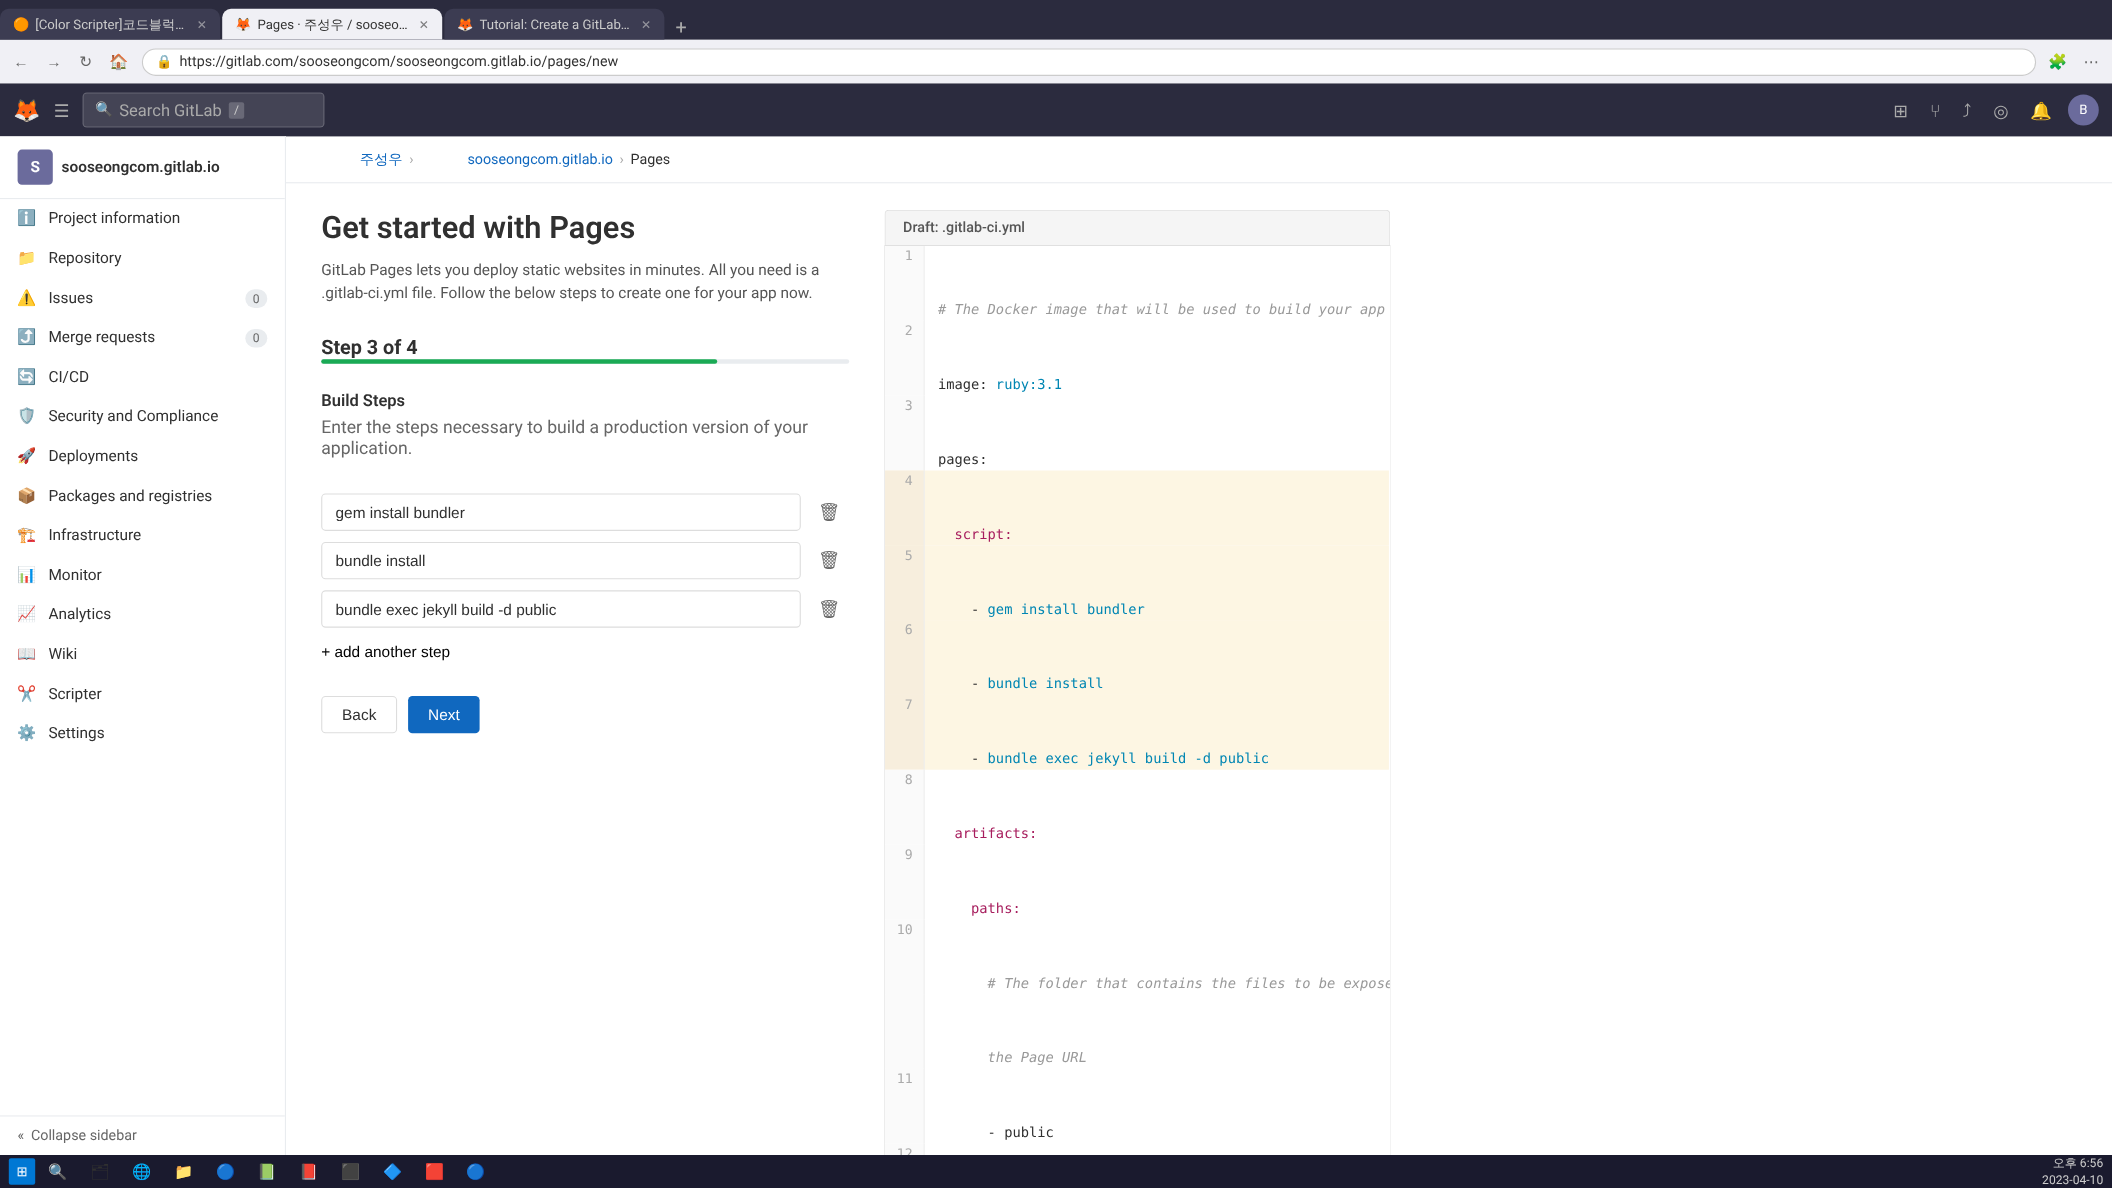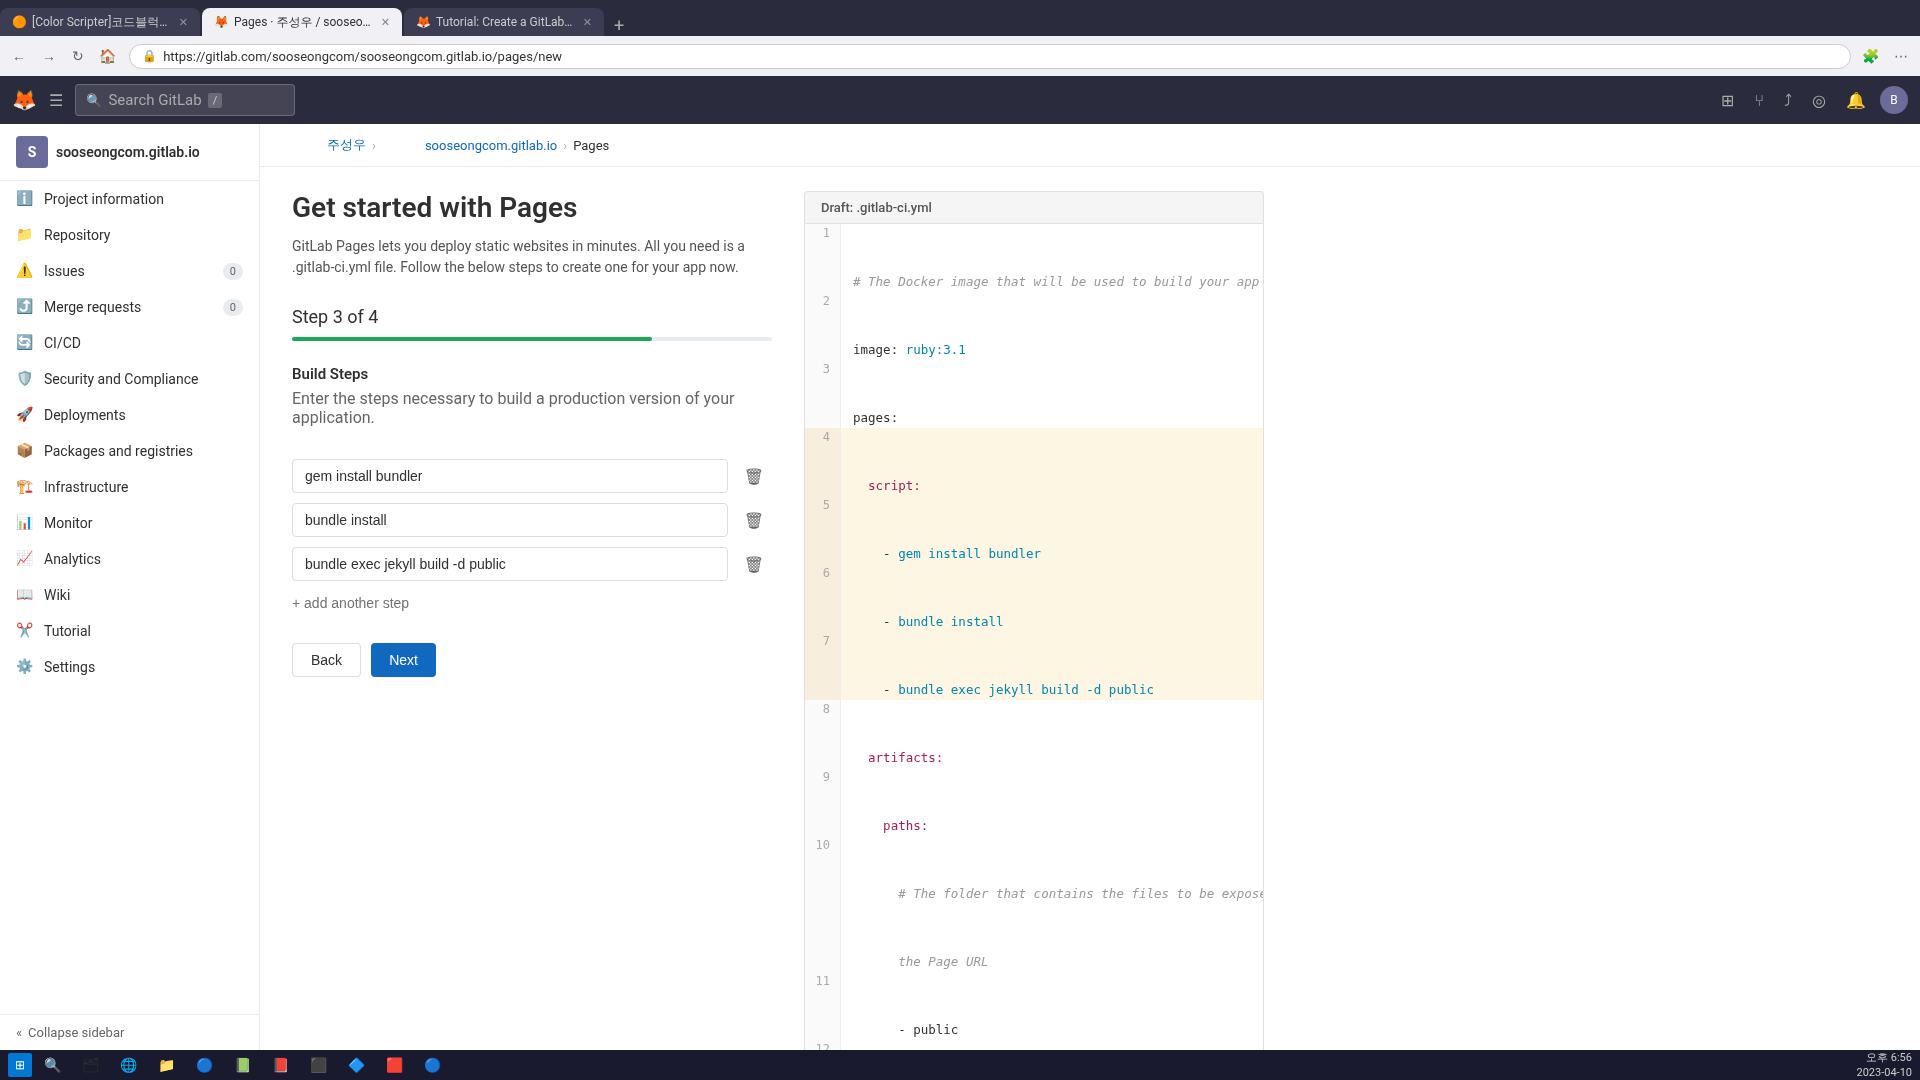--- a/index.html
+++ b/index.html
@@ -54,32 +54,32 @@
     .breadcrumb a { color: #1068bf; text-decoration: none; margin-left: 43px; }
     .breadcrumb-sep { color: #aaa; }
     .breadcrumb-current { color: #303030; }
 
     .page-content { padding: 24px 32px; max-width: 1280px; display: flex; gap: 32px; }
     .main-col { flex: 1; max-width: 480px; }
 
     .page-title { font-size: 28px; font-weight: 600; color: #303030; margin-bottom: 12px; }
     .page-desc { font-size: 14px; color: #555; line-height: 1.5; margin-bottom: 28px; }
 
-    .step-indicator { font-size: 18px; font-weight: 400; color: #303030; margin-bottom: 10px; }
+    .step-indicator { font-size: 18px; font-weight: 700; color: #303030; margin-bottom: 0; }
     .progress-bar { height: 4px; background: #e9ecef; border-radius: 2px; margin-bottom: 24px; }
     .progress-fill { height: 100%; background: #1aaa55; border-radius: 2px; width: 75%; }
 
     .build-steps-label { font-size: 15px; font-weight: 600; color: #303030; margin-bottom: 6px; }
     .build-steps-desc { font-size: 16px; color: #666; margin-bottom: 32px; }
 
     .step-input-row { display: flex; align-items: center; gap: 8px; margin-bottom: 10px; }
     .step-input { flex: 1; border: 1px solid #ddd; border-radius: 4px; padding: 8px 12px; font-size: 14px; color: #303030; background: #fff; }
     .delete-btn { background: none; border: none; cursor: pointer; color: #666; font-size: 16px; padding: 4px 8px; }
 
-    .add-step-btn { display: flex; align-items: center; gap: 6px; color: #737373; font-size: 14px; cursor: pointer; background: none; border: none; padding: 4px 0; margin-bottom: 28px; }
+    .add-step-btn { display: flex; align-items: center; gap: 6px; color: #000000; font-size: 14px; cursor: pointer; background: none; border: none; padding: 4px 0; margin-bottom: 28px; }
 
     .action-buttons { display: flex; gap: 10px; }
     .btn-back { background: #fff; border: 1px solid #ddd; border-radius: 4px; padding: 8px 18px; font-size: 14px; color: #303030; cursor: pointer; }
     .btn-next { background: #1068bf; border: none; border-radius: 4px; padding: 8px 18px; font-size: 14px; color: #fff; cursor: pointer; font-weight: 500; }
 
     
     .code-panel { width: 460px; flex-shrink: 0; }
     .code-panel-header { background: #f5f5f5; border: 1px solid #e0e0e0; border-bottom: none; padding: 8px 16px; font-size: 13px; color: #555; font-weight: 500; border-radius: 4px 4px 0 0; }
     .code-block { background: #fff; border: 1px solid #e0e0e0; border-radius: 0 0 4px 4px; font-family: 'Consolas', 'Monaco', monospace; font-size: 12.5px; line-height: 1.6; overflow: auto; }
     .code-line { display: flex; }
@@ -216,21 +216,21 @@
       <div class="sidebar-item">
         <span class="sidebar-item-icon">📈</span>
         <span>Analytics</span>
       </div>
       <div class="sidebar-item">
         <span class="sidebar-item-icon">📖</span>
         <span>Wiki</span>
       </div>
       <div class="sidebar-item">
         <span class="sidebar-item-icon">✂️</span>
-        <span>Tutorial</span>
+        <span>Scripter</span>
       </div>
       <div class="sidebar-item">
         <span class="sidebar-item-icon">⚙️</span>
         <span>Settings</span>
       </div>
     </nav>
 
     <div class="sidebar-collapse">
       <span>«</span>
       <span>Collapse sidebar</span>

